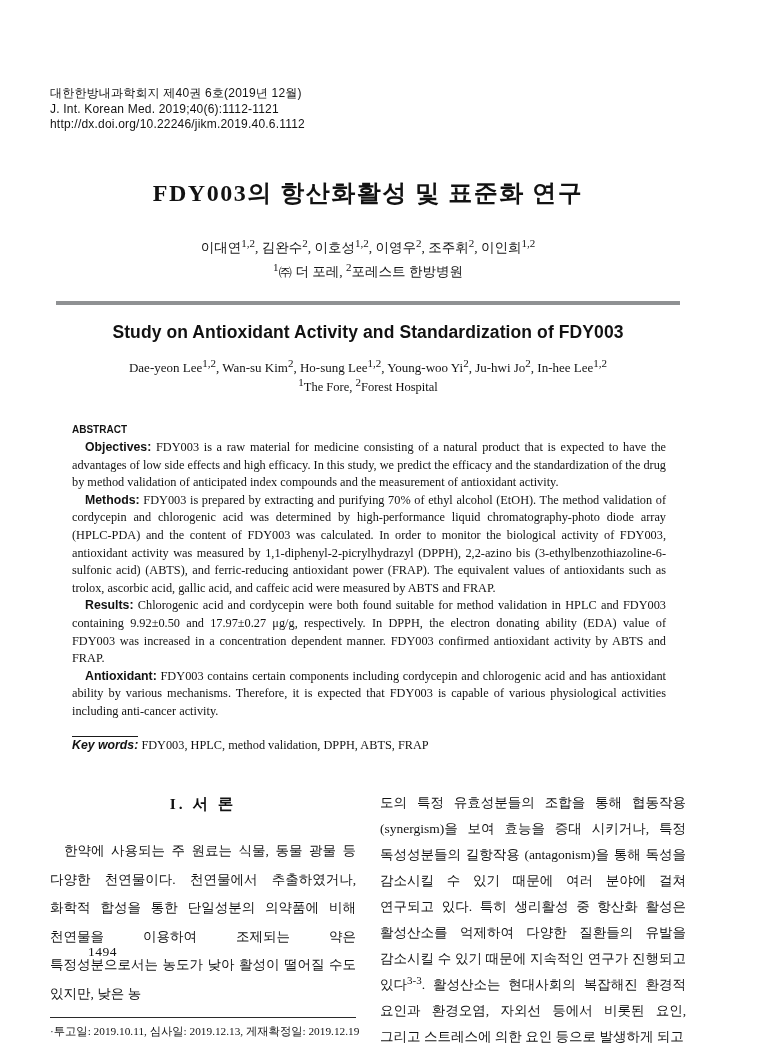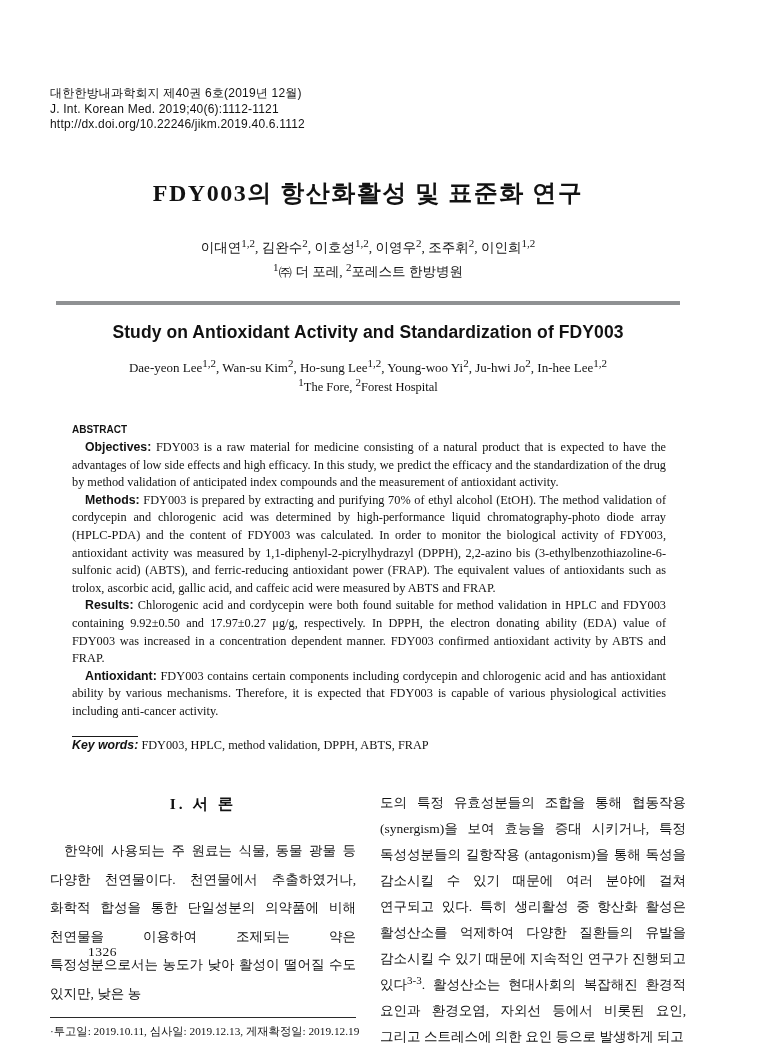--- a/index.html
+++ b/index.html
@@ -177,15 +177,15 @@
       <div class="footnote">
         <div>·투고일: 2019.10.11, 심사일: 2019.12.13, 게재확정일: 2019.12.19</div>
 
       </div>
     </div>
     <div class="col col-right">
       <p class="body-p"><span>도의 특정 유효성분들의 조합을 통해 협동작용 (synergism)을 보여 효능을 증대 시키거나, 특정 독성성분들의 길항작용 (antagonism)을 통해 독성을 감소시킬 수 있기 때문에 여러 분야에 걸쳐 연구되고 있다. 특히 생리활성 중 항산화 활성은 활성산소를 억제하여 다양한 질환들의 유발을 감소시킬 수 있기 때문에 지속적인 연구가 진행되고 있다</span><sup>3-3</sup><span>. 활성산소는 현대사회의 복잡해진 환경적 요인과 환경오염, 자외선 등에서 비롯된 요인, 그리고 스트레스에 의한 요인 등으로 발생하게 되고</span></p>
     </div>
   </div>
 
-  <div class="page-number">1326</div>
+  <div class="page-number">1494</div>
 
 </div>
 
 </body></html>

